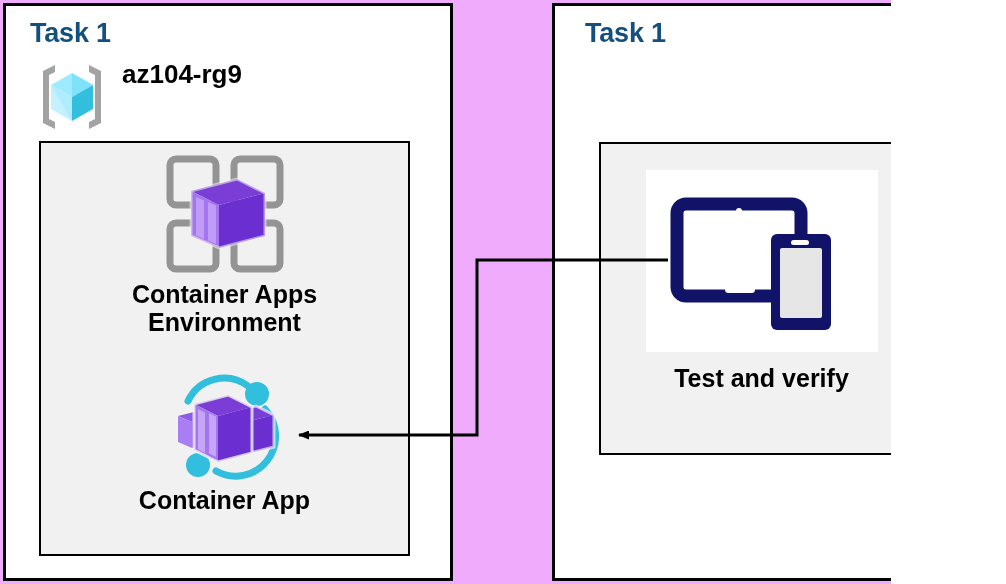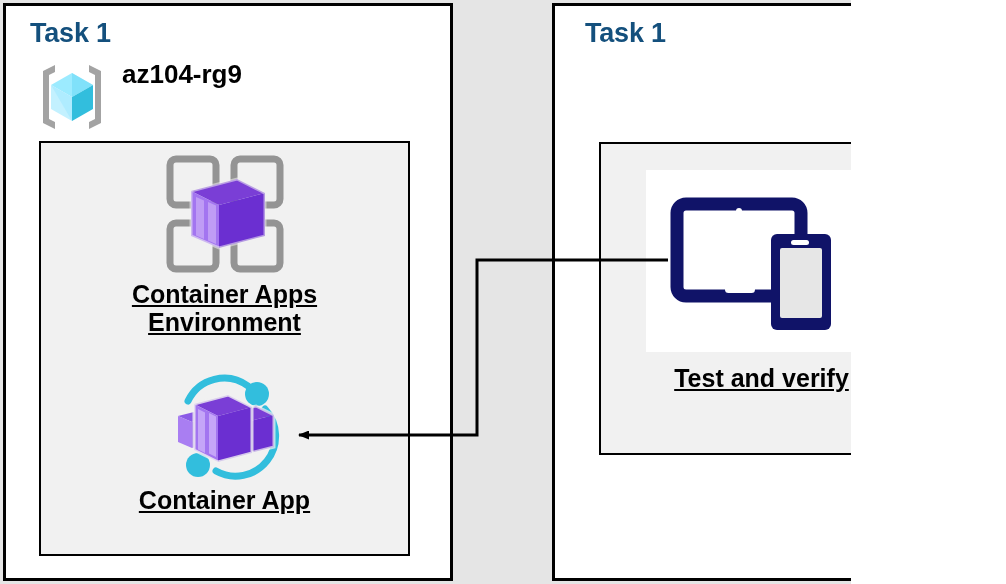--- a/index.html
+++ b/index.html
@@ -7,22 +7,23 @@
     padding: 0;
     background: #ffffff;
   }
   body {
     font-family: "Liberation Sans", sans-serif;
   }
   #canvas {
     position: relative;
     width: 851px;
     height: 584px;
-    background: #e5e5e5;
+    background: #f0abfc;
     overflow: hidden;
+    padding-left: 40px;
   }
 
   
   .task-box {
     position: absolute;
     background: #ffffff;
     border: 3px solid #000000;
     box-sizing: border-box;
   }
   #task1-box { left: 3px;   top: 3px; width: 450px; height: 578px; }
@@ -72,21 +73,20 @@
     flex-direction: column;
     align-items: center;
   }
   .node-label {
     font-size: 25px;
     font-weight: bold;
     color: #000000;
     text-align: center;
     line-height: 1.12;
     white-space: pre-line;
-    text-decoration: underline;
   }
 
   #cae-node  { left: 39px; top: 152px; width: 371px; }
   #cae-icon  { width: 124px; height: 124px; display: block; }
   #cae-label { margin-top: 4px; }
 
   #capp-node { left: 39px; top: 368px; width: 371px; }
   #capp-icon { width: 122px; height: 118px; display: block; }
   #capp-label{ }
 

